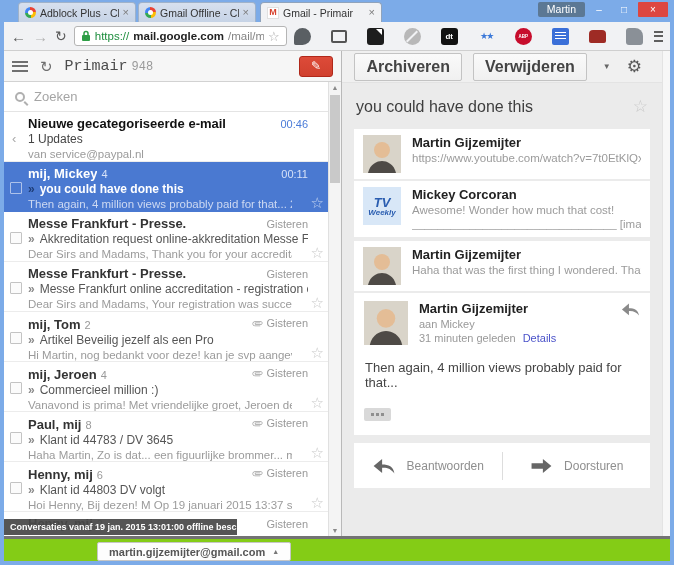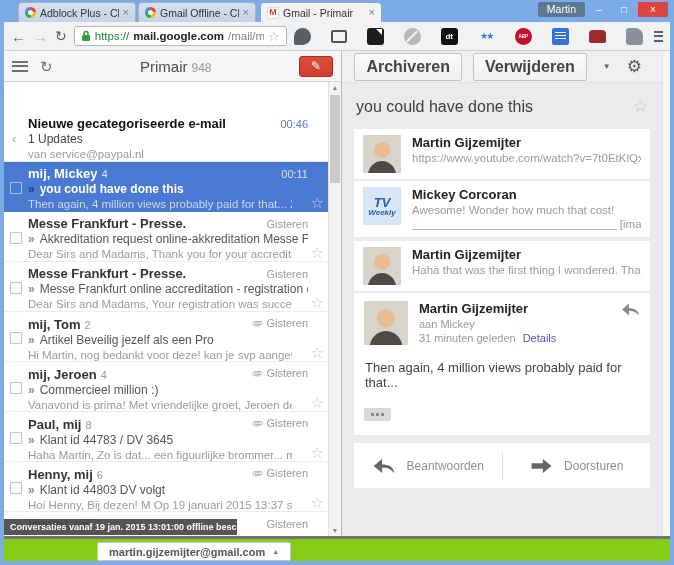--- a/index.html
+++ b/index.html
@@ -48,21 +48,21 @@
   .menu-bars { width:16px; height:11px; display:flex; flex-direction:column; justify-content:space-between; margin-left:4px; }
   .menu-bars i { height:2px; background:#5f5f5f; display:block; }
 
   
   .content { height:485px; display:flex; background:#fff; }
   .leftpane { width:337px; position:relative; overflow:hidden; background:#fff; }
   .lp-header { height:31px; background:#f6f6f6; border-bottom:1px solid #d2d2d2; display:flex; align-items:center; gap:12px; padding:0 8px; }
   .gm-burger { width:16px; height:11px; display:flex; flex-direction:column; justify-content:space-between; }
   .gm-burger i { height:2px; background:#707070; display:block; }
   .gm-refresh { font-size:15px; color:#707070; line-height:1; }
-  .lp-title { flex:1; text-align:center; font-size:15px; color:#4c4c4c; }
+  .lp-title { flex:1; text-align:left; font-size:15px; color:#4c4c4c;font-family:Liberation Mono, monospace; }
   .lp-count { font-size:12px; color:#9a9a9a; margin-left:4px; }
   .compose { width:34px; height:21px; background:linear-gradient(#dd4b39,#d0402e); border:1px solid #b0281a; border-radius:3px; color:#fff; font-size:12px; display:flex; align-items:center; justify-content:center; }
   .searchrow { height:30px; border-bottom:1px solid #e4e4e4; display:flex; align-items:center; gap:9px; padding:0 11px; }
   .mag { width:10px; height:10px; border:2px solid #b0b0b0; border-radius:50%; position:relative; flex:none; }
   .mag::after { content:''; position:absolute; width:2px; height:5px; background:#b0b0b0; transform:rotate(-45deg); left:8px; top:7px; }
   .searchrow input { border:none; outline:none; font-size:13px; color:#444; width:220px; background:transparent; font-family:"Liberation Sans",sans-serif; }
   .searchrow input::placeholder { color:#a5a5a5; }
 
   .list { position:absolute; top:61px; bottom:0; left:0; right:13px; overflow:hidden; }
   .row { position:relative; height:50px; padding:4px 20px 3px 24px; border-bottom:1px solid #ececec; background:#fff; }
@@ -201,20 +201,24 @@
             <i></i>
             <i></i>
             <i></i>
           </span>
         <span class="gm-refresh">↻</span>
         <span class="lp-title"><span>Primair</span><span class="lp-count">948</span></span>
         <span class="compose">
             <span>✎</span>
           </span>
       </div>
+      <div class="searchrow">
+        <span class="mag"></span>
+        <input placeholder="Zoeken" style="">
+      </div>
 
       <div class="list">
 
         <div class="row first">
           <div class="l1">
               <span class="sender">Nieuwe gecategoriseerde e-mail</span>
               <span class="time today">00:46</span>
             </div>
           <span class="chev">‹</span>
           <div class="l2">1 Updates</div>

